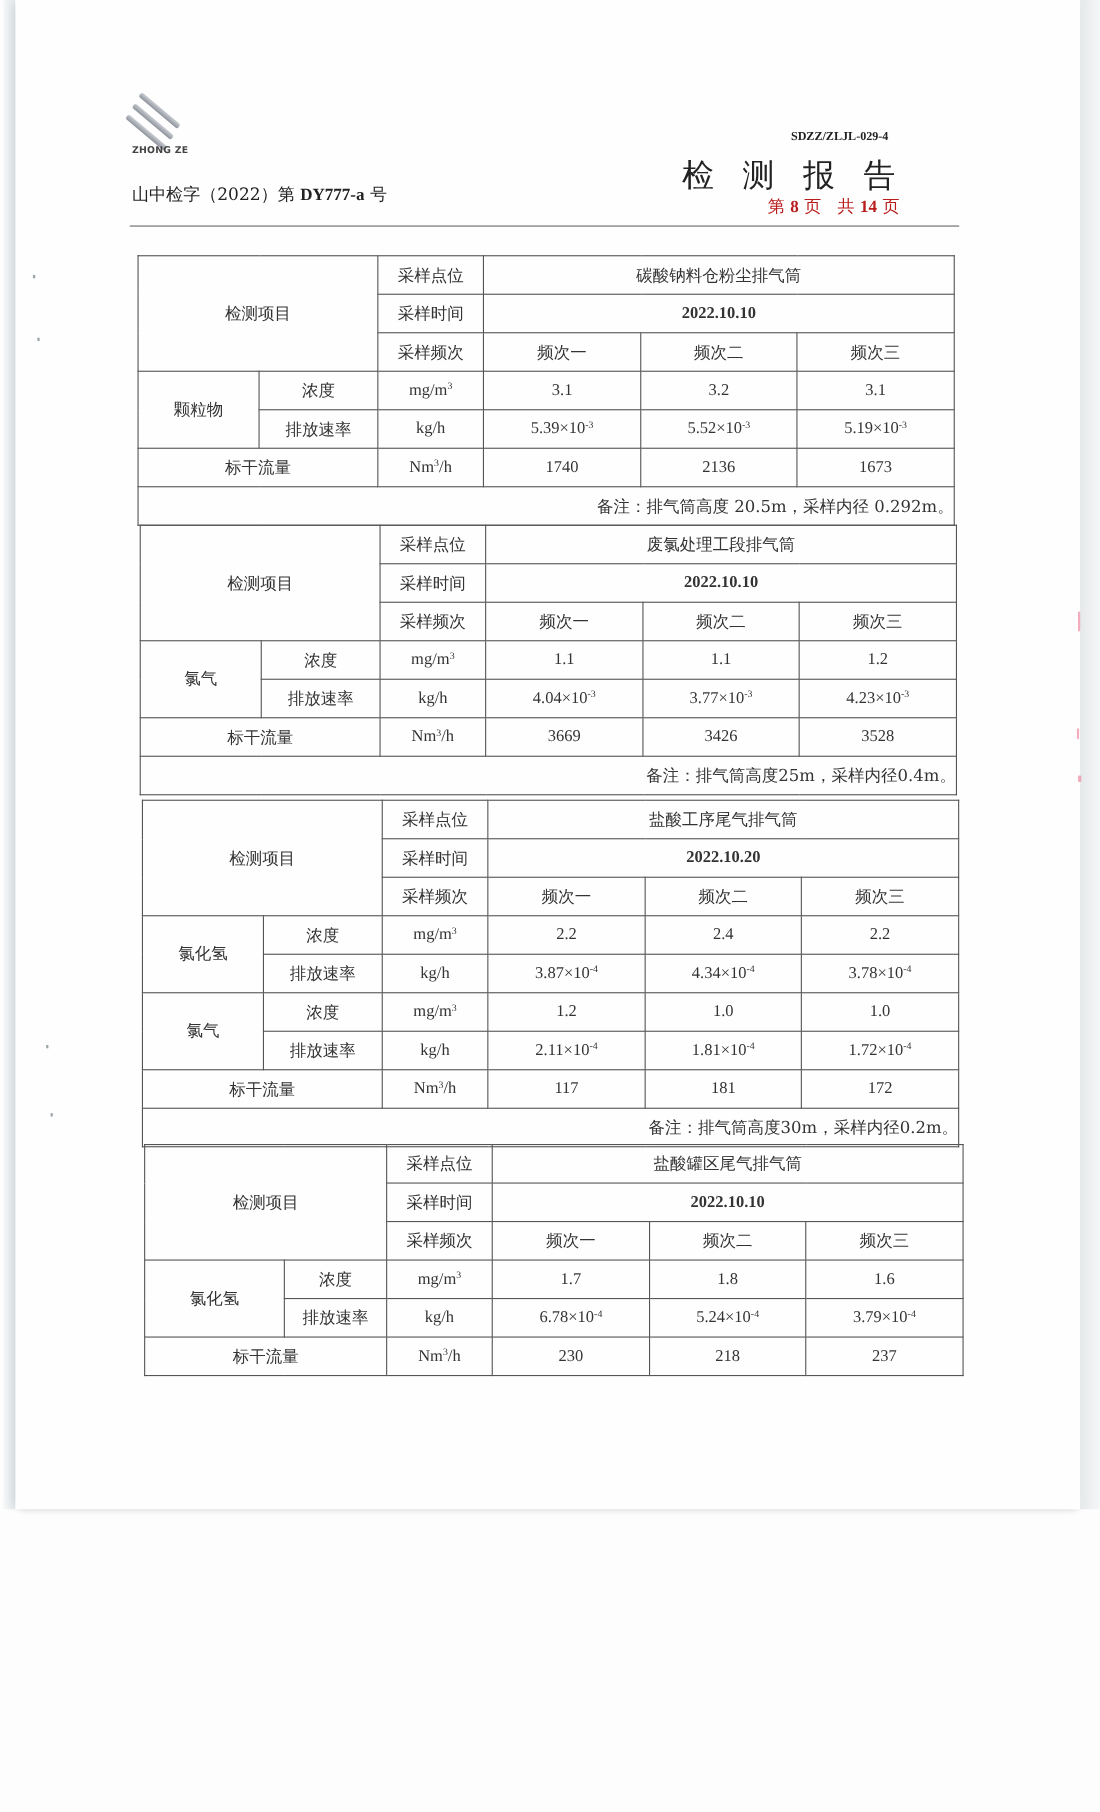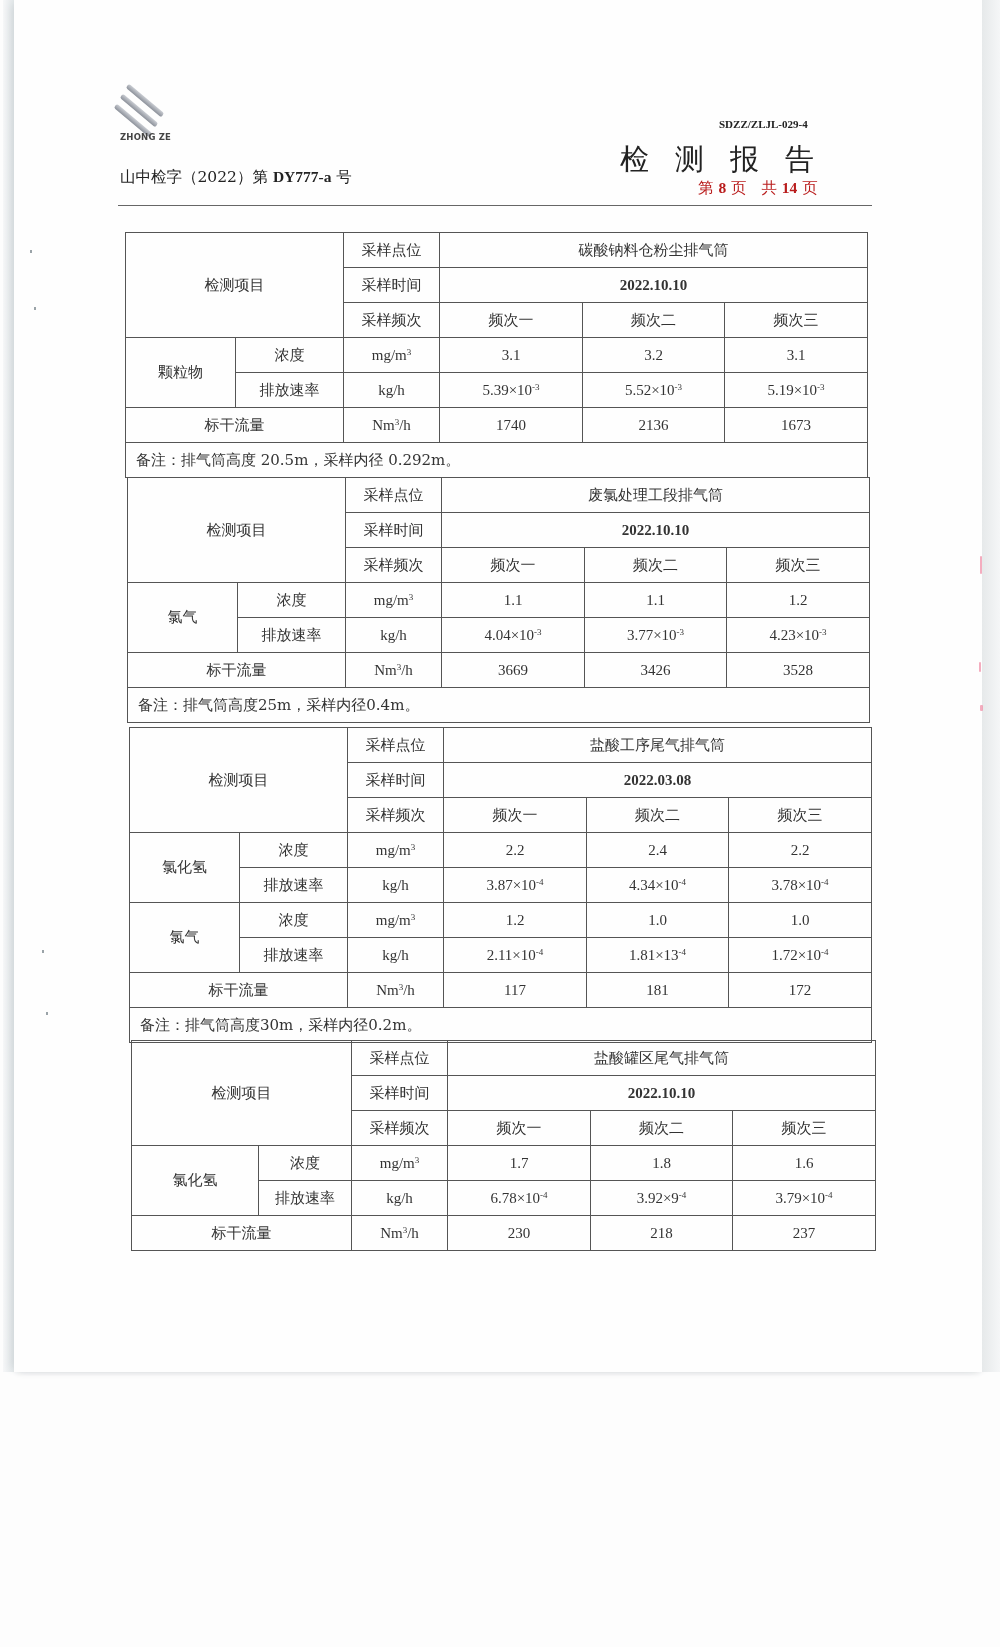--- a/index.html
+++ b/index.html
@@ -26,21 +26,21 @@
   .title { position:absolute; left:0; width:840px; top:140px; text-align:right; font-size:29px; letter-spacing:26px; color:#222; padding-left:14px; box-sizing:border-box; }
   .doc-no { position:absolute; left:120px; top:167px; font-size:15.5px; color:#222; }
   .doc-no b { font-family:"Liberation Serif", serif; }
   .page-no { position:absolute; left:698px; top:178px; font-size:15.5px; color:#b91c1c; }
   .page-no b { font-family:"Liberation Serif", serif; }
   .rule { position:absolute; left:118px; width:754px; top:205px; height:0; border-top:1.2px solid #666; }
 
   table.rpt { position:absolute; border-collapse:collapse; table-layout:fixed; font-size:15px; }
   table.rpt td { border:1.3px solid #555; text-align:center; vertical-align:middle; padding:0; height:34px; color:#333; white-space:nowrap; }
   table.rpt td.bold { font-weight:bold; font-family:"Liberation Serif", serif; }
-  table.rpt td.note { text-align:left; padding-left:10px; }
+  table.rpt td.note { text-align:right; padding-left:10px; }
   table.rpt td.num { font-family:"Liberation Serif", serif; font-size:15px; }
   sup { font-size:9px; vertical-align:5px; }
 </style>
 </head>
 <body>
 
 <div class="edge-left"></div>
 <div class="page"></div>
 <div class="edge-right"></div>
 
@@ -183,21 +183,21 @@
         <col style="width:143px">
       </colgroup>
       <tbody>
         <tr>
           <td colspan="2" rowspan="3" class="bold" style="font-family:'DejaVu Serif',serif;font-weight:normal">检测项目</td>
           <td>采样点位</td>
           <td colspan="3">盐酸工序尾气排气筒</td>
         </tr>
         <tr>
           <td>采样时间</td>
-          <td colspan="3" class="bold">2022.03.08</td>
+          <td colspan="3" class="bold">2022.10.20</td>
         </tr>
         <tr>
           <td>采样频次</td>
           <td>频次一</td>
           <td>频次二</td>
           <td>频次三</td>
         </tr>
         <tr>
           <td rowspan="2">氯化氢</td>
           <td>浓度</td>
@@ -218,21 +218,21 @@
           <td>浓度</td>
           <td class="num"><span>mg/m</span><sup>3</sup></td>
           <td class="num">1.2</td>
           <td class="num">1.0</td>
           <td class="num">1.0</td>
         </tr>
         <tr>
           <td>排放速率</td>
           <td class="num">kg/h</td>
           <td class="num"><span>2.11×10</span><sup>-4</sup></td>
-          <td class="num"><span>1.81×13</span><sup>-4</sup></td>
+          <td class="num"><span>1.81×10</span><sup>-4</sup></td>
           <td class="num"><span>1.72×10</span><sup>-4</sup></td>
         </tr>
         <tr>
           <td colspan="2">标干流量</td>
           <td class="num"><span>Nm</span><sup>3</sup><span>/h</span></td>
           <td class="num">117</td>
           <td class="num">181</td>
           <td class="num">172</td>
         </tr>
         <tr>
@@ -270,21 +270,21 @@
           <td>浓度</td>
           <td class="num"><span>mg/m</span><sup>3</sup></td>
           <td class="num">1.7</td>
           <td class="num">1.8</td>
           <td class="num">1.6</td>
         </tr>
         <tr>
           <td>排放速率</td>
           <td class="num">kg/h</td>
           <td class="num"><span>6.78×10</span><sup>-4</sup></td>
-          <td class="num"><span>3.92×9</span><sup>-4</sup></td>
+          <td class="num"><span>5.24×10</span><sup>-4</sup></td>
           <td class="num"><span>3.79×10</span><sup>-4</sup></td>
         </tr>
         <tr>
           <td colspan="2">标干流量</td>
           <td class="num"><span>Nm</span><sup>3</sup><span>/h</span></td>
           <td class="num">230</td>
           <td class="num">218</td>
           <td class="num">237</td>
         </tr>
       </tbody>

